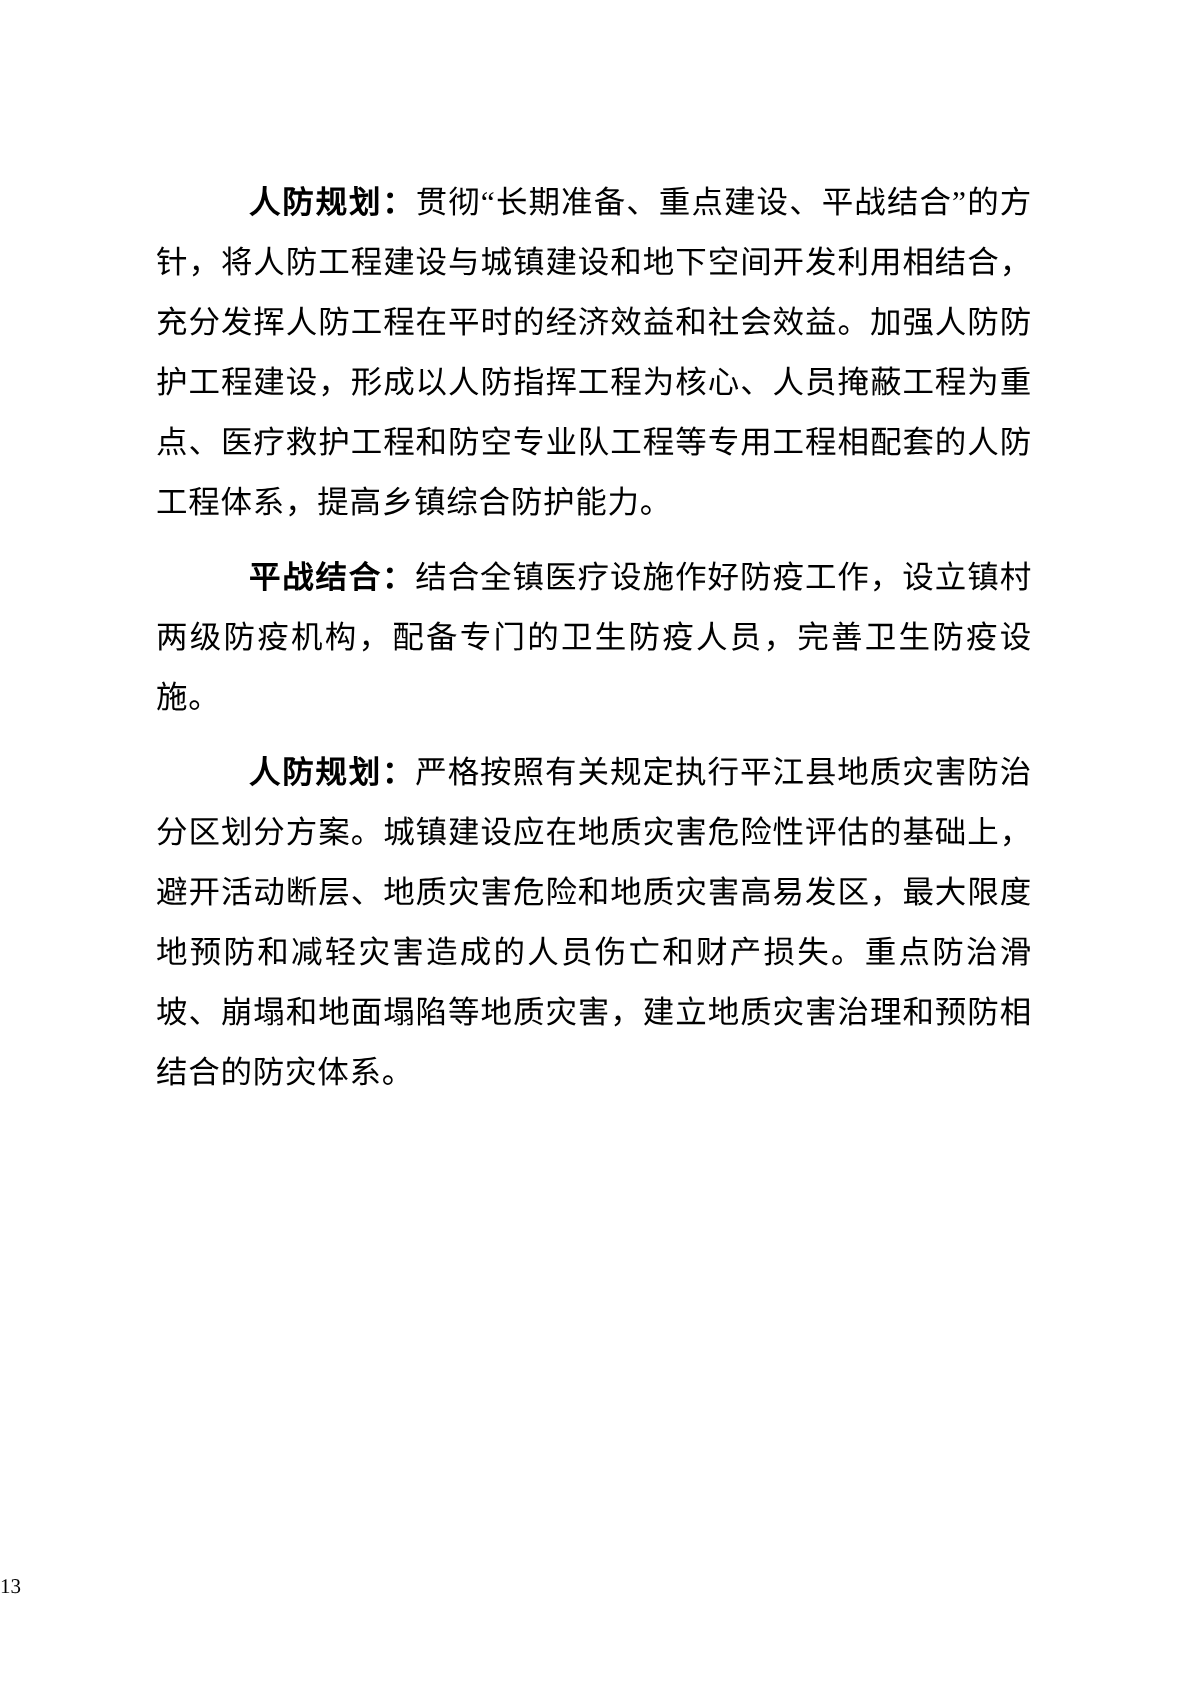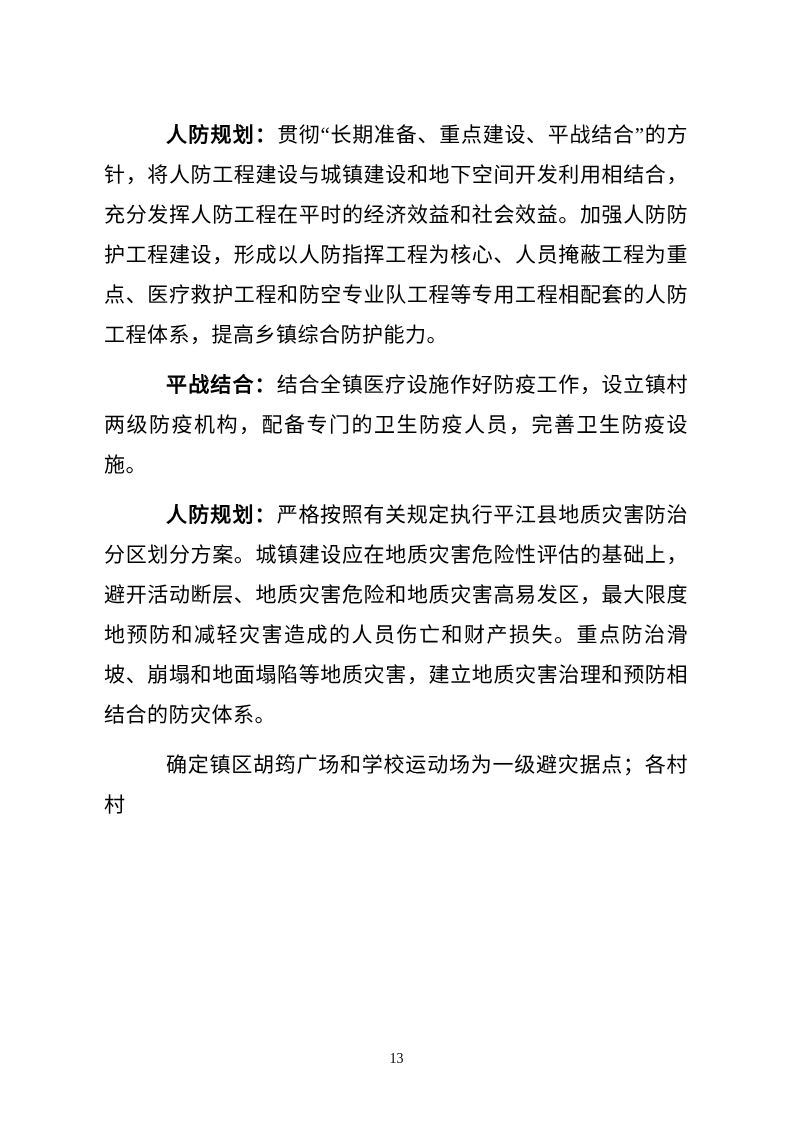--- a/index.html
+++ b/index.html
@@ -37,21 +37,20 @@
   }
   .para .head {
     font-weight: 700;
     letter-spacing: 1px;
   }
   .page-number {
     position: absolute;
     top: 1034px;
     left: 0;
     right: 0;
-    text-align: center;
     font-size: 14px;
     line-height: 18px;
     color: #000000;
     font-family: "Liberation Serif", "DejaVu Serif", serif;
   }
 </style>
 </head>
 <body>
 
 <div class="page">
@@ -63,20 +62,17 @@
 
     <p class="para">
       <span class="head">平战结合：</span><span>结合全镇医疗设施作好防疫工作，设立镇村两级防疫机构，配备专门的卫生防疫人员，完善卫生防疫设施。</span>
     </p>
 
     <p class="para">
       <span class="head">人防规划：</span><span>严格按照有关规定执行平江县地质灾害防治分区划分方案。城镇建设应在地质灾害危险性评估的基础上，避开活动断层、地质灾害危险和地质灾害高易发区，最大限度地预防和减轻灾害造成的人员伤亡和财产损失。重点防治滑坡、崩塌和地面塌陷等地质灾害，建立地质灾害治理和预防相结合的防灾体系。</span>
     </p>
 
 
-    <p class="para">
-      <span class="head"></span><span>确定镇区胡筠广场和学校运动场为一级避灾据点；各村村</span>
-    </p>
 
   </div>
 
   <div class="page-number">13</div>
 </div>
 
 </body></html>

